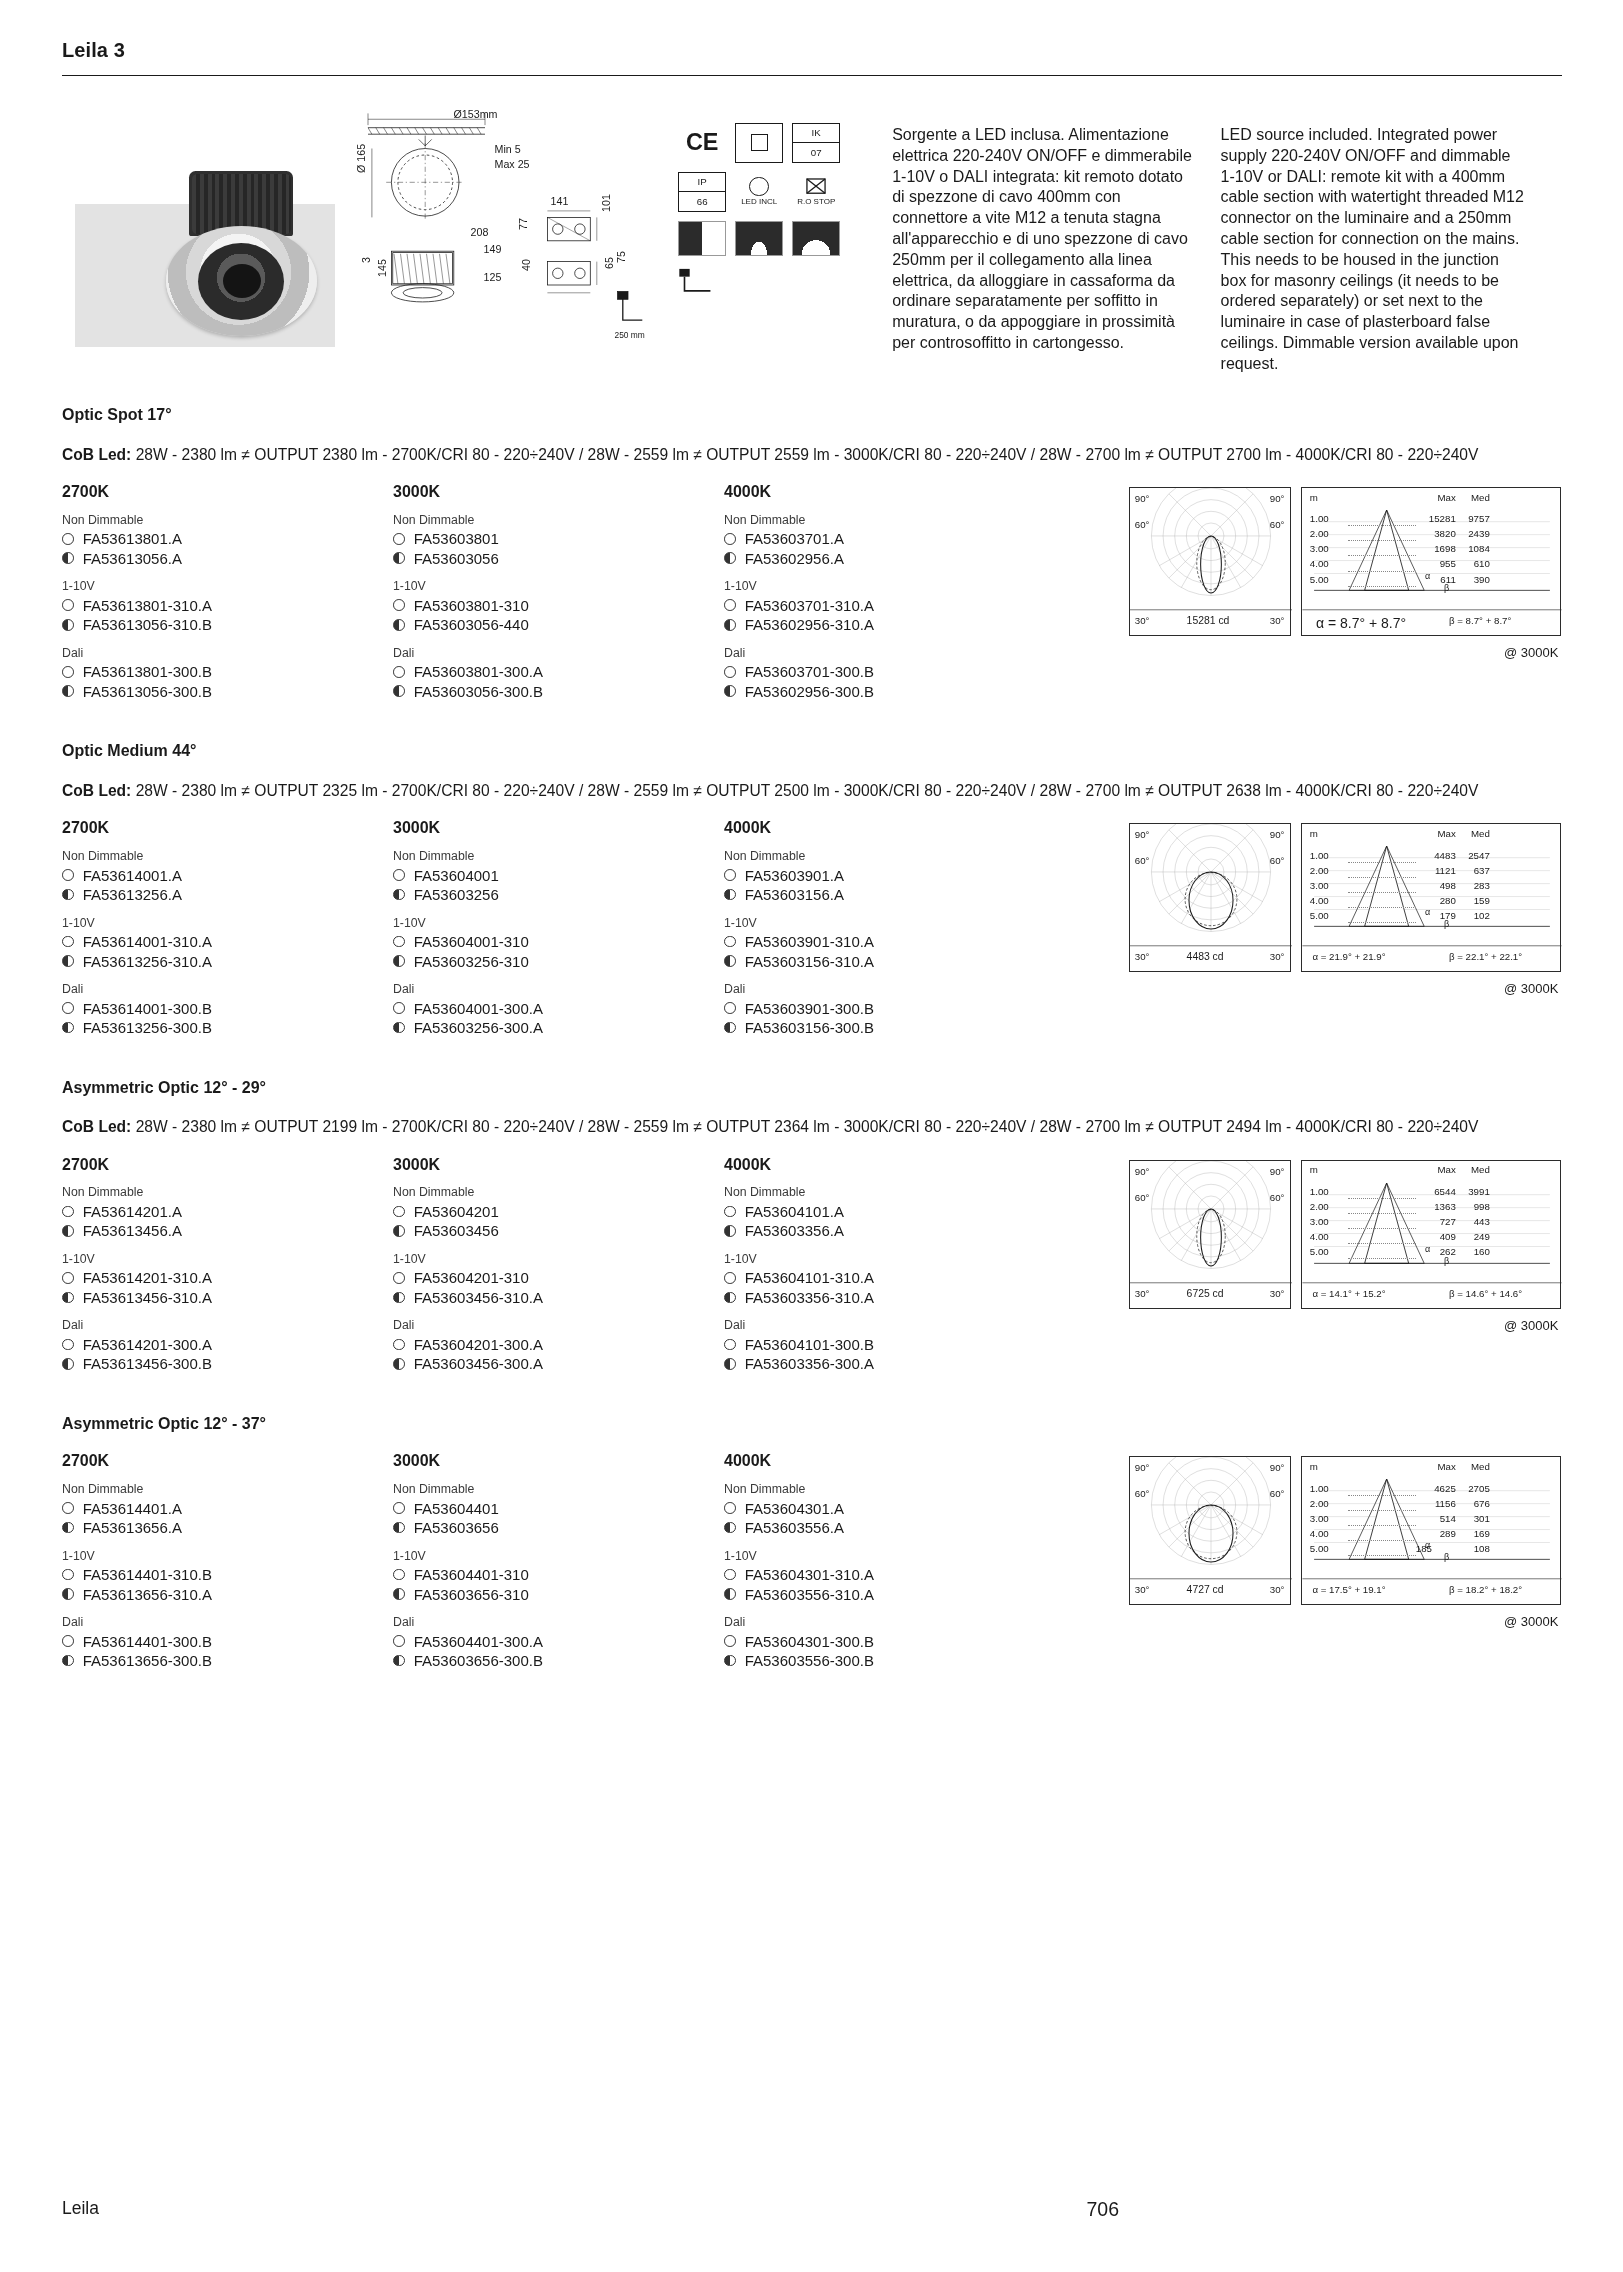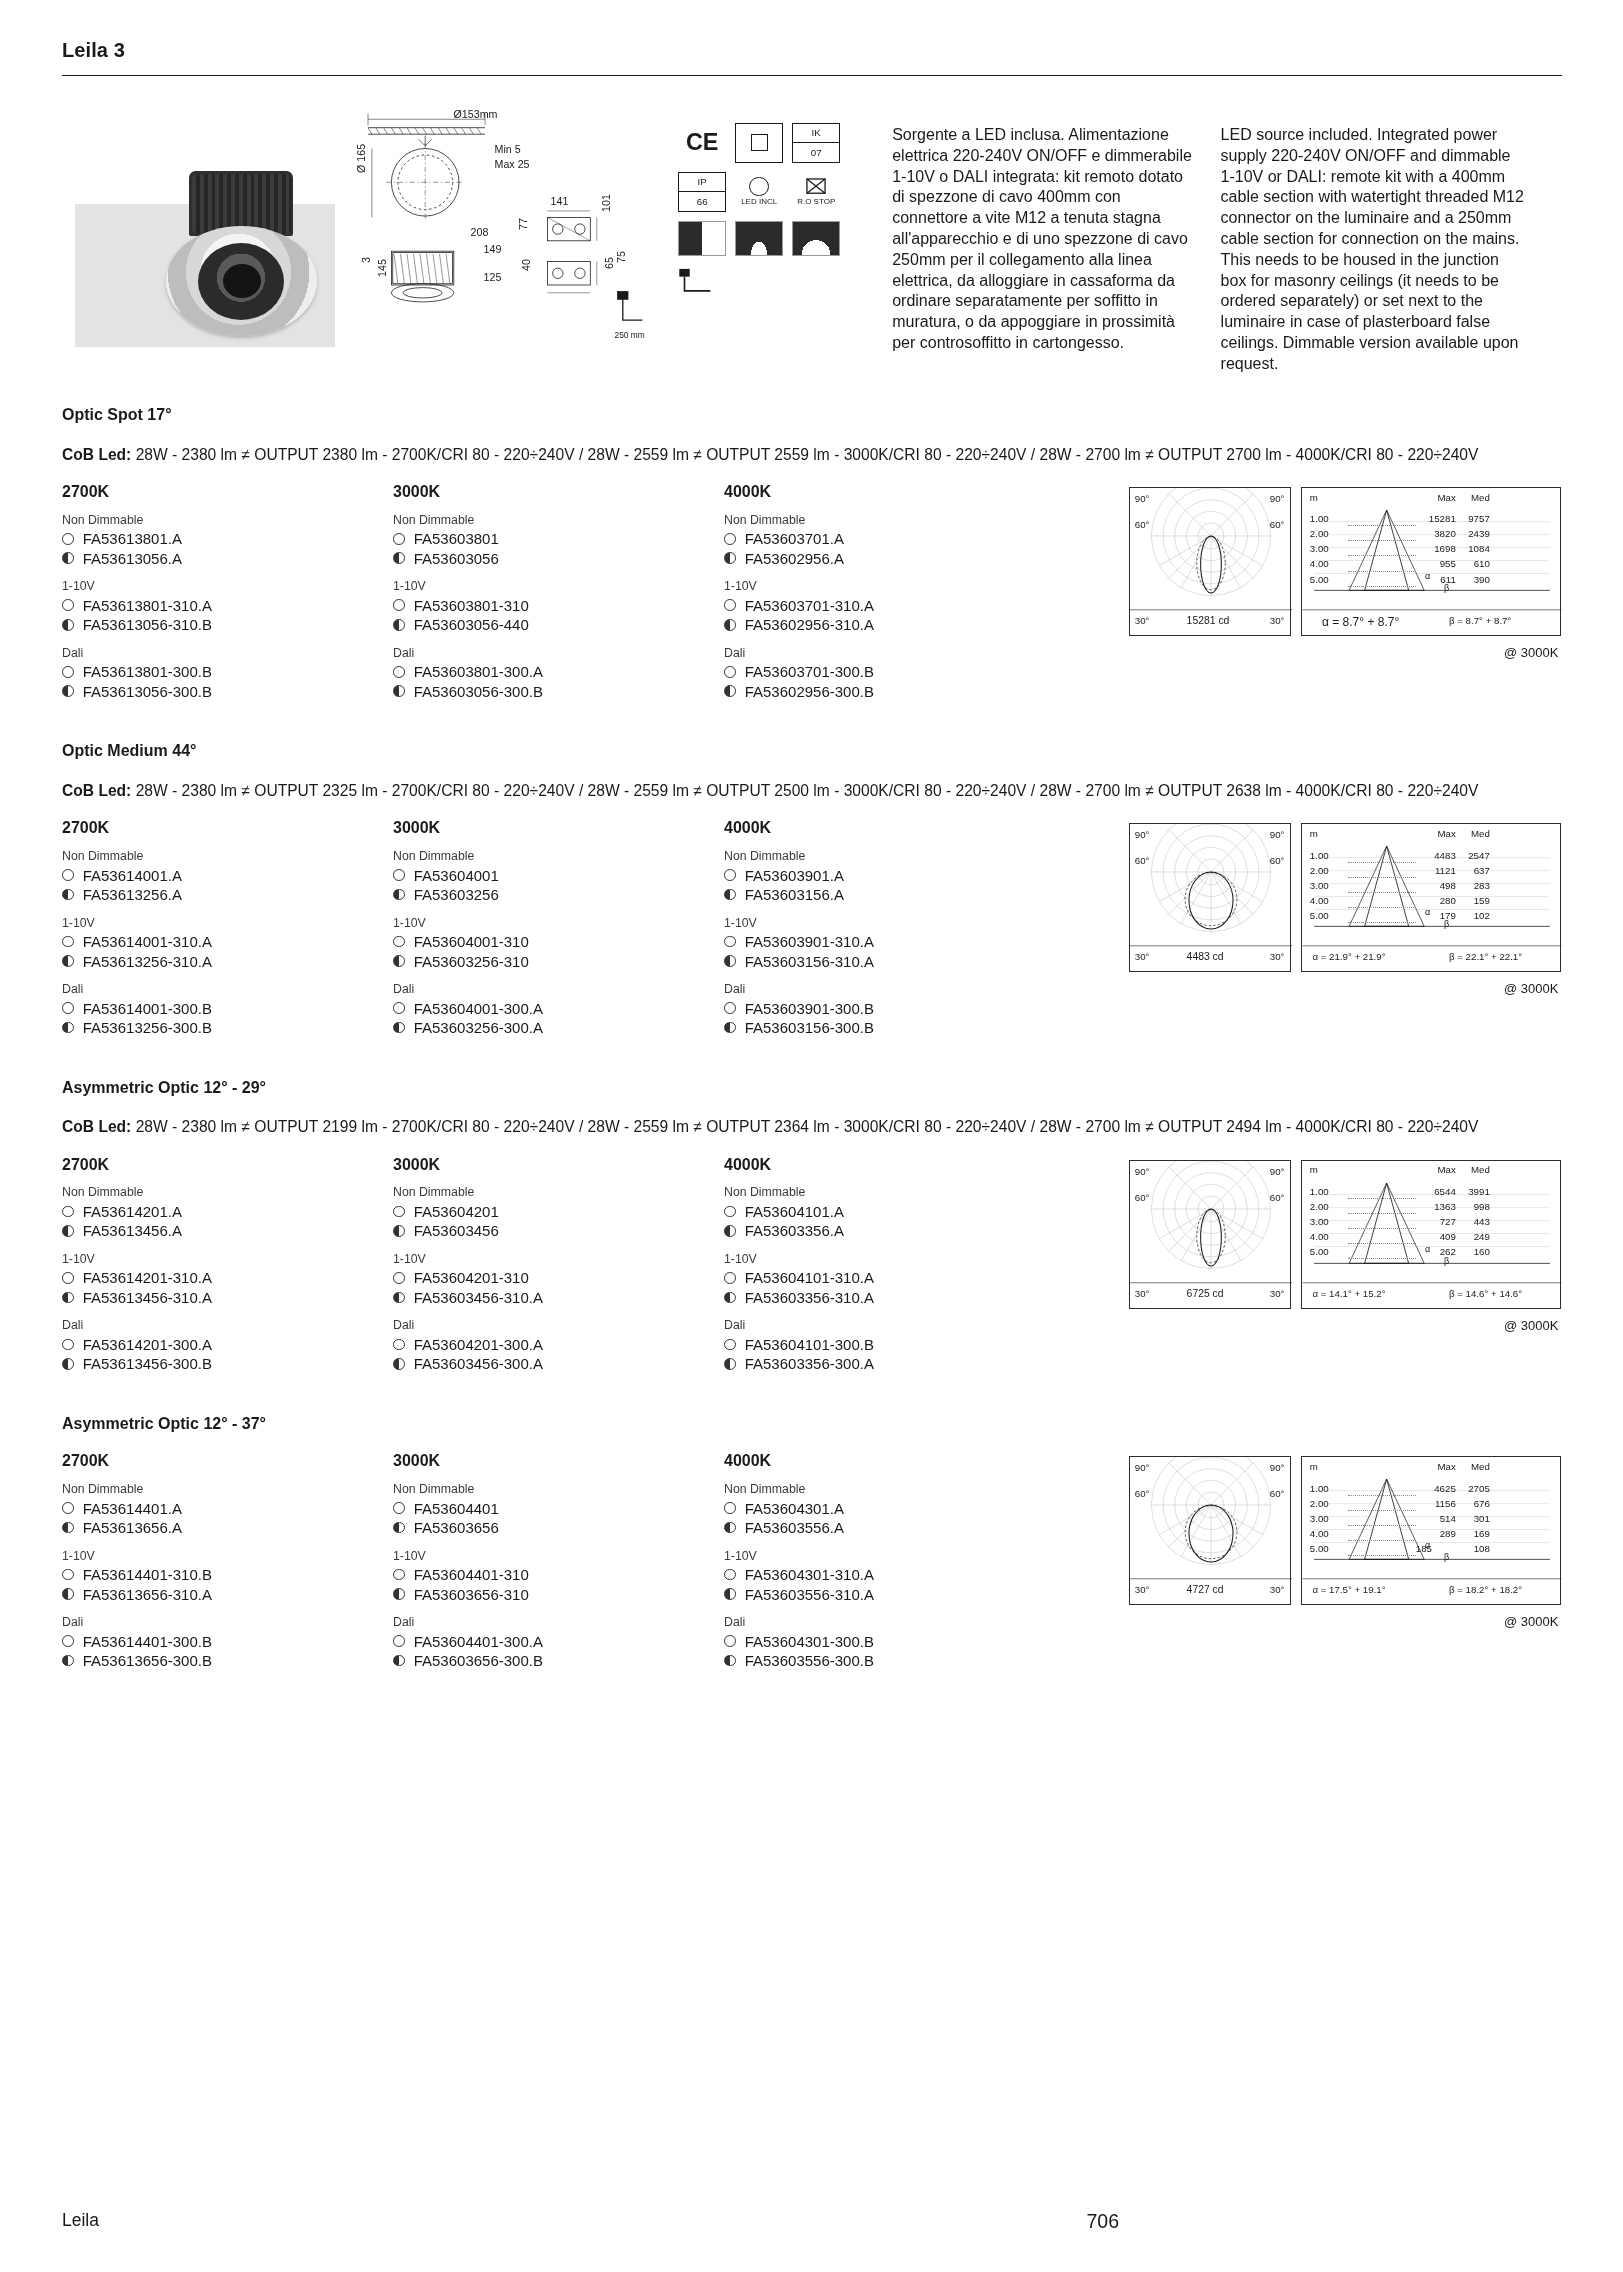--- a/index.html
+++ b/index.html
@@ -188,21 +188,21 @@
     position: relative;
     background: #fff;
   }
   .at3000 { font-size: 13px; margin-top: 9px; margin-right: 2.6px; }
   .polar svg, .cone svg { position:absolute; left:0; top:0; }
 
   
   .footer {
     position: absolute;
     left: 62px; right: 62px;
-    bottom: 40px;
+    bottom: 52px;
     display: flex;
     justify-content: space-between;
     font-size: 17.5px;
   }
   .footer .pg { font-size: 19.5px; margin-right: 442px;}
 </style>
 </head>
 <body>
 
 <div class="page">
@@ -526,21 +526,21 @@
     </div>
                   <div style="display:flex;font-size:9.7px;line-height:1.55;">
       <span style="width:38px">5.00</span>
       <span style="width:68px;border-bottom:0.6px dotted #888;"></span>
       <span style="width:40px;text-align:right;">611</span>
       <span style="width:34px;text-align:right;">390</span>
     </div>
                 </div>
             <span style="position:absolute;left:123px;top:83px;font-size:9px;">α</span>
             <span style="position:absolute;left:142px;top:95px;font-size:9px;">β</span>
-            <span style="position:absolute;left:20px;top:127px;font-size:12px;">α = 8.7° + 8.7°</span>
+            <span style="position:absolute;left:14px;top:127px;font-size:14px;">α = 8.7° + 8.7°</span>
             <span style="position:absolute;left:147px;top:127px;font-size:9.7px;">β = 8.7° + 8.7°</span>
           </div>
         </div>
         <div class="at3000">@ 3000K</div>
       </div>
     </div>
       </div>
       <div class="section">
     <div class="sec-title">Optic Medium 44°</div>
     <div class="cob"><b>CoB Led:</b><span> 28W - 2380 lm ≠ OUTPUT 2325 lm - 2700K/CRI 80 - 220÷240V   /   28W - 2559 lm ≠ OUTPUT 2500 lm - 3000K/CRI 80 - 220÷240V   /   28W - 2700 lm ≠ OUTPUT 2638 lm - 4000K/CRI 80 - 220÷240V</span></div>

